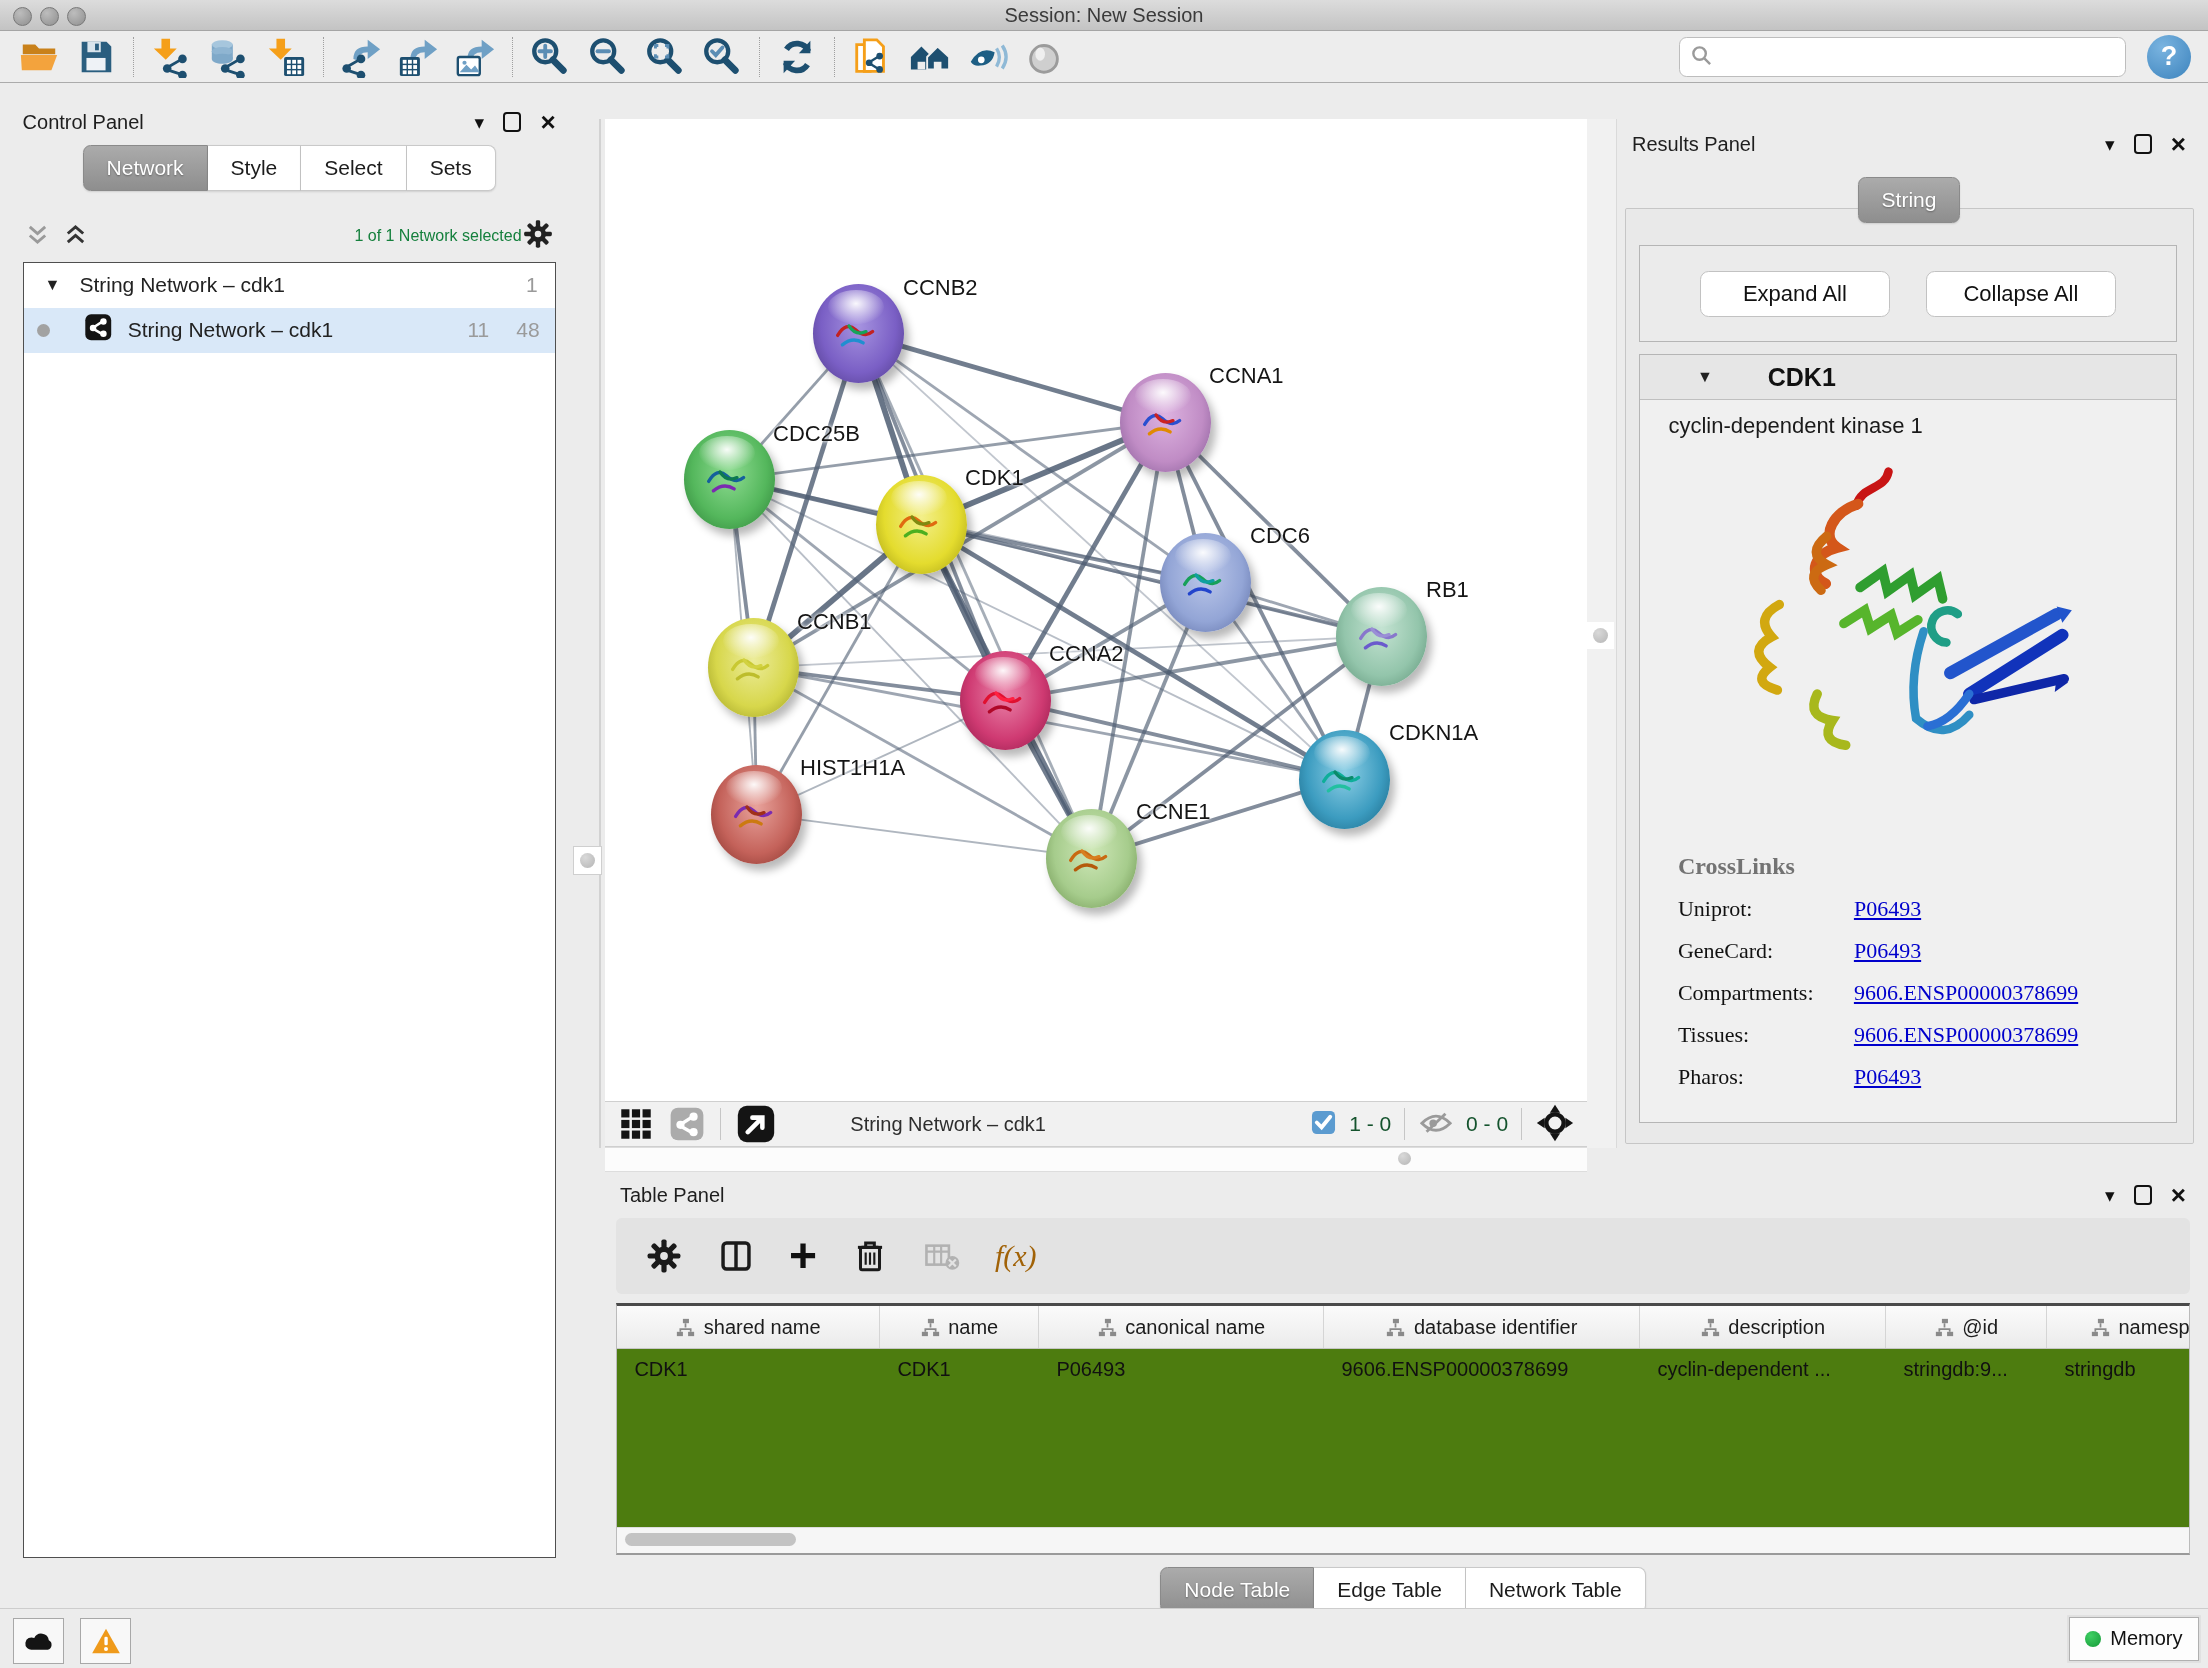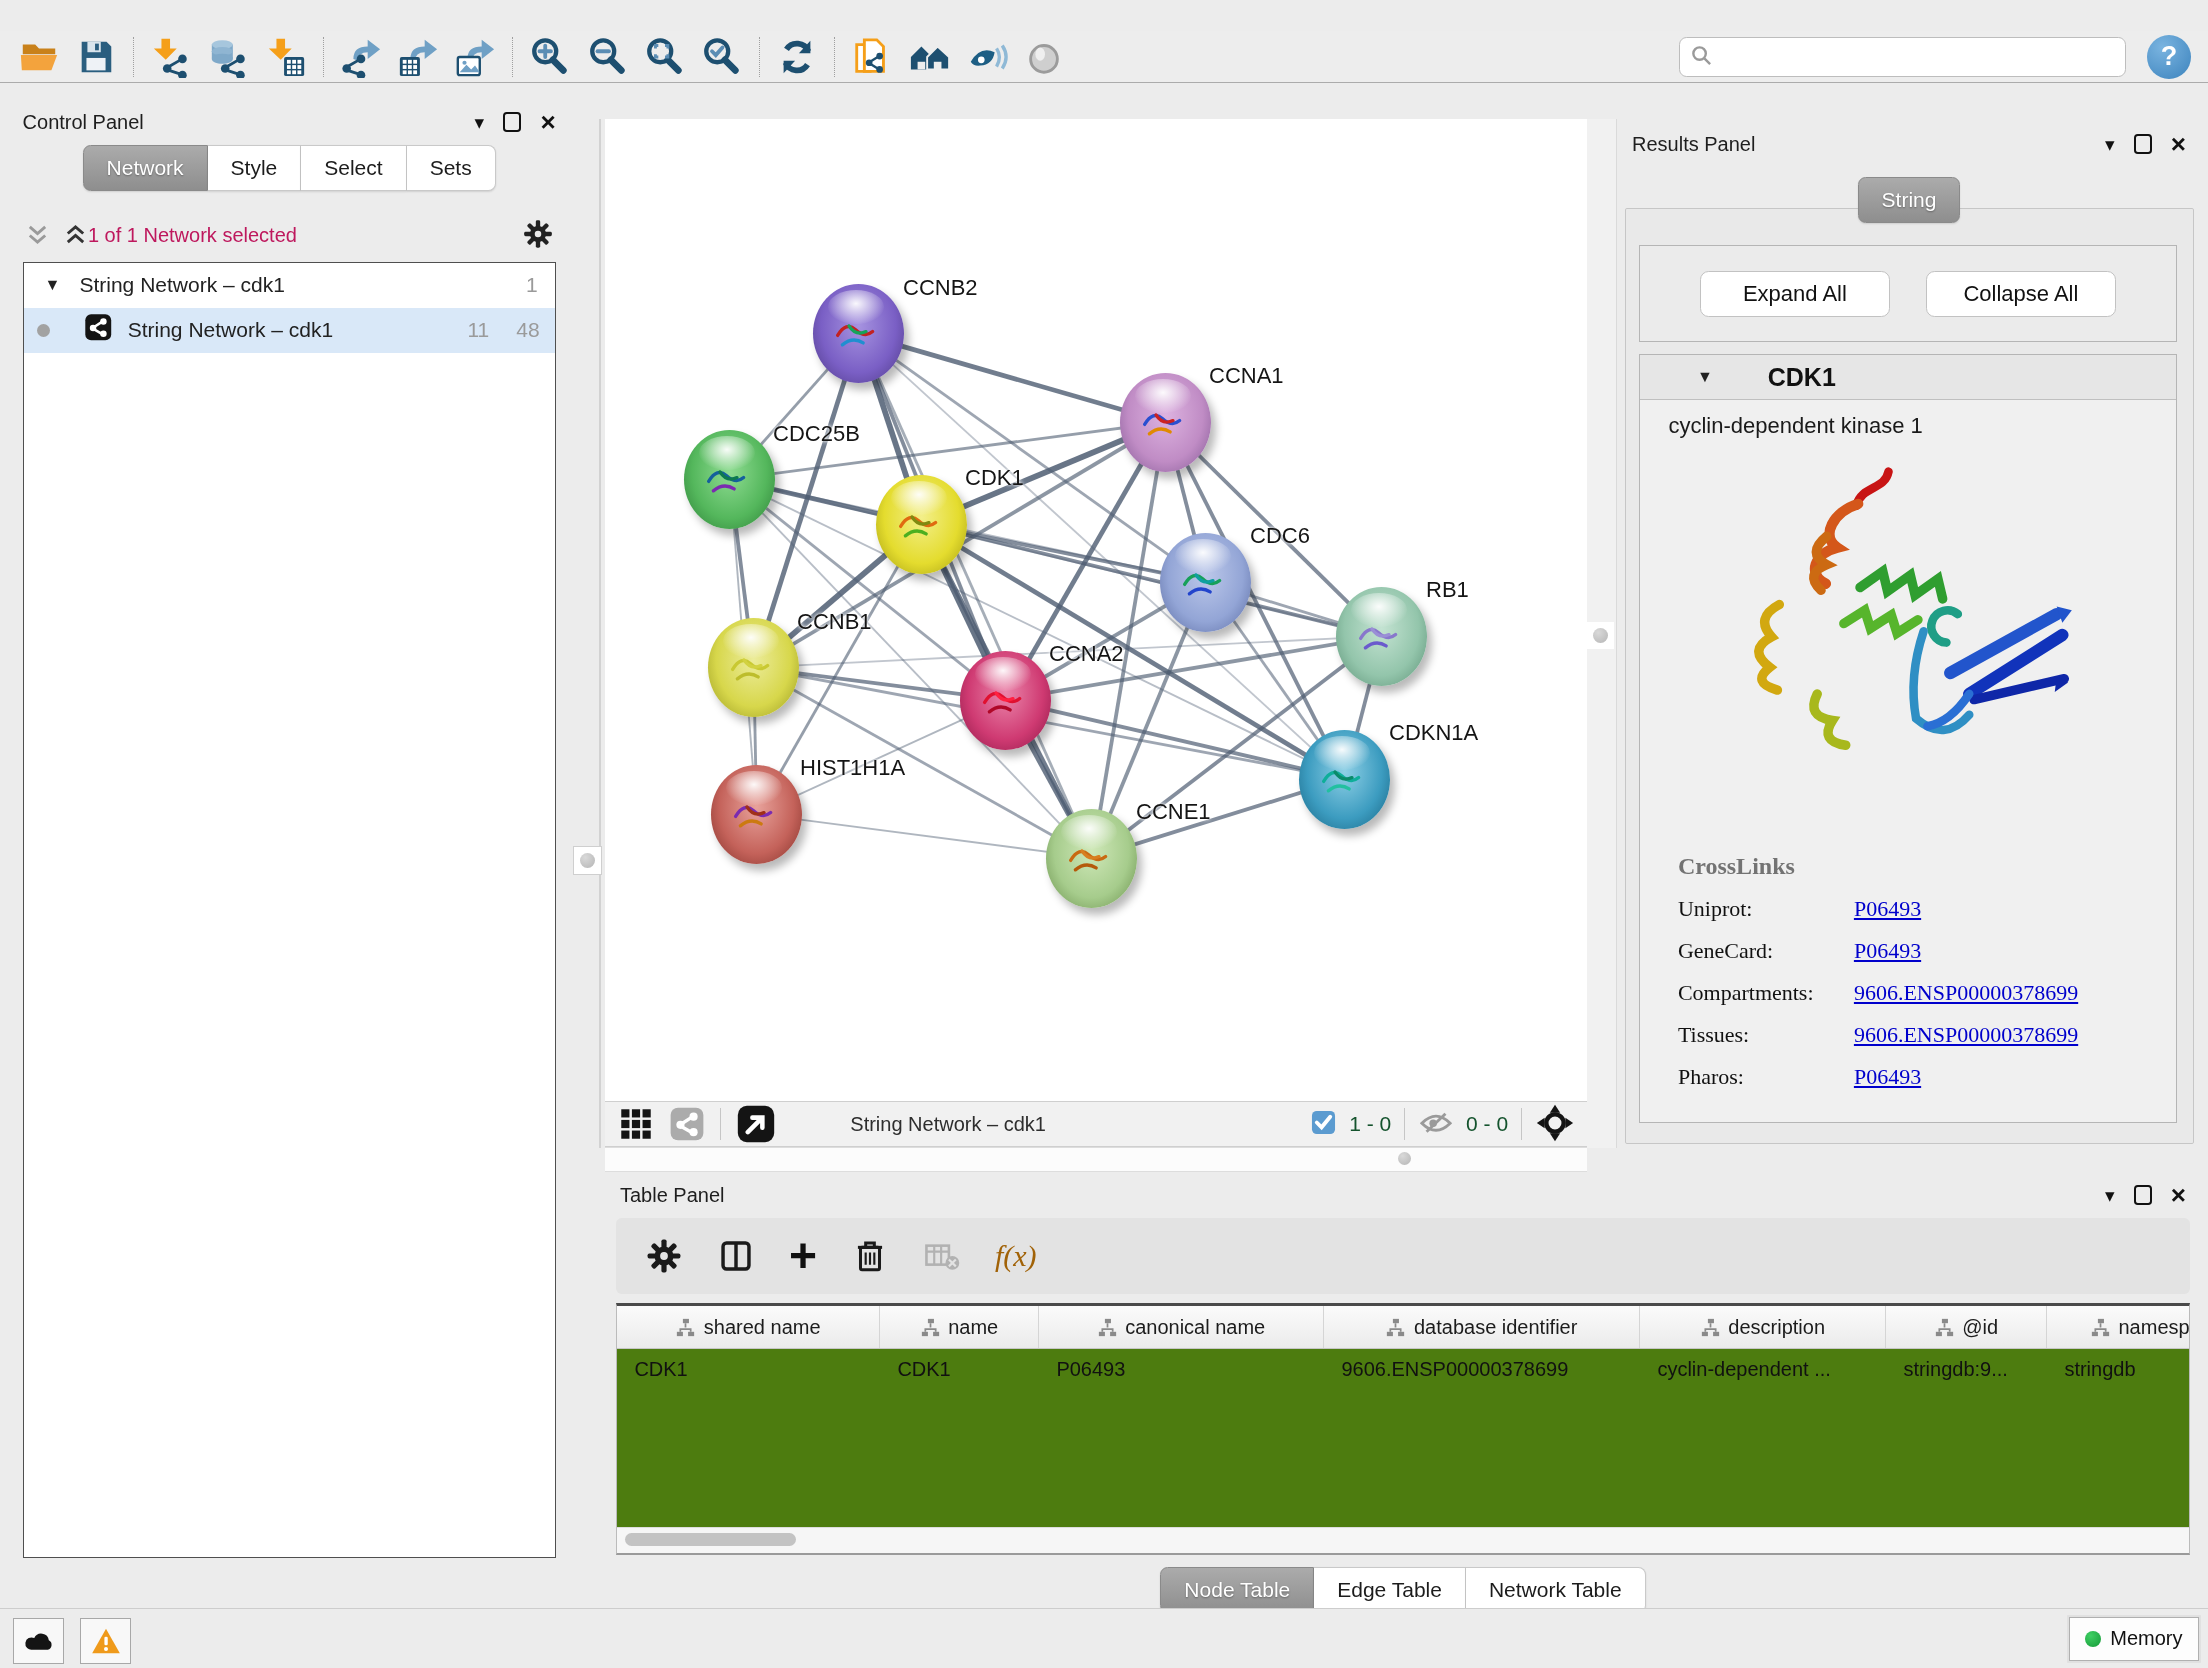--- a/index.html
+++ b/index.html
@@ -37,21 +37,21 @@
   .tab:first-child{border-left-width:1px;border-radius:7.6px 0 0 7.6px;}
   .tab:last-child{border-radius:0 7.6px 7.6px 0;}
   .tab.selected{background:linear-gradient(#ababab,#8e8e8e);color:#fff;border-color:#8a8a8a;
     text-shadow:0 1px 1.9px rgba(0,0,0,.35);}
   .tab.single{border-radius:7.6px;border-left-width:1px;}
   
   #control-panel{position:absolute;left:7.6px;top:103px;width:563px;height:1459px;}
   #cp-tabs{margin-top:3.8px;}
   #cp-infobar{margin-top:21px;height:48px;display:flex;align-items:center;padding:0 17px;}
   #cp-chevrons{display:flex;gap:13.3px;align-items:center;}
-  #cp-status{flex:1;text-align:left;font-size:20px;color:#be185d;}
+  #cp-status{flex:1;text-align:right;font-size:16px;color:#15803d;}
   #cp-tree{margin:1.9px 15px 0 15px;height:1294px;background:#fff;border:1.9px solid #4f4f4f;overflow:hidden;}
   .tree-row{height:45px;display:flex;align-items:center;font-size:21px;}
   .tree-row .count{color:#9a9a9a;}
   #tree-row-net{background:#d9e8f8;}
   
   .vline{position:absolute;background:#d2d2d2;}
   .handle-box{position:absolute;width:27px;height:27px;background:#fff;border:1px solid #cfcfcf;
     display:flex;align-items:center;justify-content:center;}
   .handle-dot{width:15px;height:15px;border-radius:50%;background:radial-gradient(circle at 35% 30%,#d9d9d9,#b5b5b5);}
   #divider-right{position:absolute;left:1586px;top:119px;width:28.5px;height:1029px;background:#f1f1f1;
@@ -126,20 +126,26 @@
   .sb-btn svg{width:32px;height:32px;}
   #memory-btn{position:absolute;right:9.5px;top:7.6px;height:42px;background:#fdfdfd;border:1.9px solid #b0b0b0;
     display:flex;align-items:center;gap:9.5px;padding:0 15px;font-size:20px;color:#111;box-shadow:0 0 0 1.9px #e0e0e0;}
   #memory-dot{width:16px;height:16px;border-radius:50%;background:radial-gradient(circle at 35% 30%,#3fcf63,#149a38);}
 </style>
 </head>
 <body>
 
 <div id="app">
 
+  <div id="titlebar">
+    <div class="traffic" style="left:13.3px"></div>
+    <div class="traffic" style="left:40px"></div>
+    <div class="traffic" style="left:67px"></div>
+    <div id="win-title">Session: New Session</div>
+  </div>
 
   <div id="toolbar">
     <div id="tb-groups" style="display:flex;align-items:center;">
         <span class="tb-group">
           <span class="tb-btn">
             <svg viewBox="0 0 44 44">
               <path d="M5 9h13l4 4h17v6H5z" fill="#c9811a"></path>
               <path d="M3 20h38l-6 16H4z" fill="#f3a33d"></path>
             </svg>
           </span>

